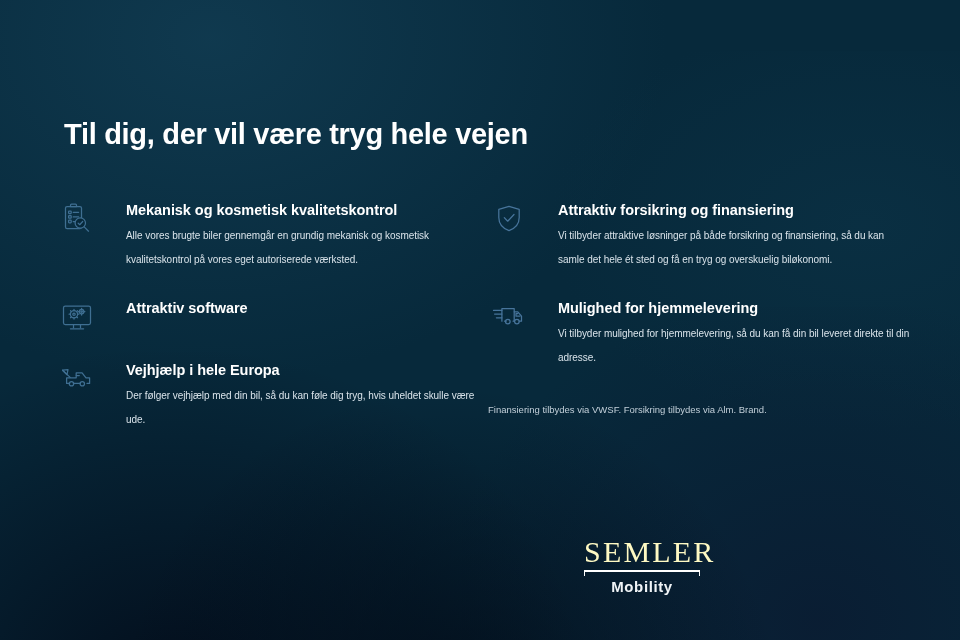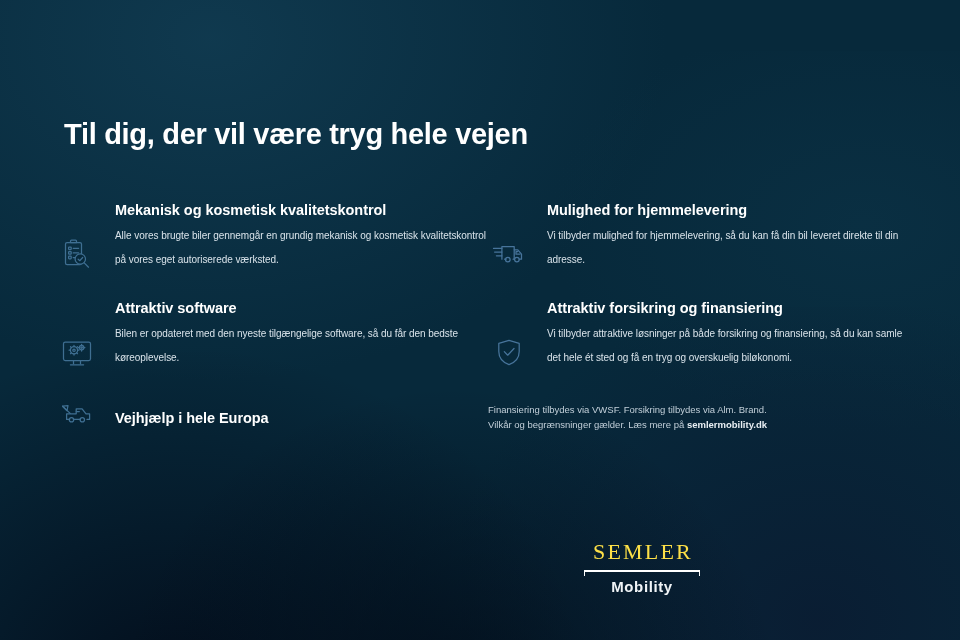--- a/index.html
+++ b/index.html
@@ -93,22 +93,22 @@
     grid-template-columns: 432px 424px;
     column-gap: 0px;
     row-gap: 0px;
   }
 
   .col-left  { grid-column: 1; }
   .col-right { grid-column: 2; }
 
   .feature {
     display: flex;
-    align-items: flex-end;
-    gap: 1px;
+    align-items: flex-start;
+    gap: 12px;
     margin-bottom: 26px;
   }
 
   .feature-icon {
     flex: 0 0 58px;
     width: 58px;
     padding-top: 2px;
     display: flex;
     justify-content: flex-start;
     padding-left: 4px;
@@ -151,24 +151,24 @@
   
   .logo {
     position: absolute;
     right: 62px;
     bottom: 46px;
     width: 120px;
     text-align: center;
   }
   .logo-word {
     font-family: "Liberation Serif", "DejaVu Serif", serif;
-    font-size: 22px;
+    font-size: 30px;
     line-height: 27px;
     letter-spacing: 2.2px;
-    color: #fde047;
+    color: #fef9c3;
     padding-left: 2px;
   }
   .logo-rule {
     position: relative;
     height: 7px;
     margin: 5px 0 3px 0;
   }
   .logo-rule:before {
     content: "";
     position: absolute;
@@ -244,79 +244,78 @@
             <circle cx="14" cy="14.2" r="3.6"></circle>
             <circle cx="14" cy="14.2" r="1.2"></circle>
             <path d="M14 9.3v1.3M14 17.8v1.3M9.1 14.2h1.3M17.6 14.2h1.3M10.5 10.7l.9.9M16.6 16.8l.9.9M17.5 10.7l-.9.9M11.4 16.8l-.9.9"></path>
             <circle cx="21.6" cy="11.6" r="2.3"></circle>
             <circle cx="21.6" cy="11.6" r="0.8"></circle>
             <path d="M21.6 8.3v1M21.6 14v1M18.3 11.6h1M23.9 11.6h1"></path>
           </svg>
         </div>
         <div class="feature-body">
           <div class="feature-title">Attraktiv software</div>
-          <div class="feature-desc">Bilen er opdateret med den nyeste tilgængelige software, så du får den bedste køreoplevelse.</div>
         </div>
       </div>
 
       <div class="feature">
         <div class="feature-icon">
           <svg viewBox="0 0 34 34" fill="none" stroke="#3f6f92" stroke-width="1.25" stroke-linecap="round" stroke-linejoin="round">
             <path d="M2.6 8.2l7.6 7.2"></path>
             <path d="M2.6 8.2l5.4-.6-1 5.1z"></path>
             <path d="M9.6 21.4h-3v-5.6h9.6V10.9h5.9l3.9 4.9h3.6v5.6h-2.6"></path>
             <path d="M13.4 21.4h6.7"></path>
             <circle cx="11.5" cy="21.7" r="2.2"></circle>
             <circle cx="22.3" cy="21.7" r="2.2"></circle>
             <path d="M16.2 13.6h3.1"></path>
           </svg>
         </div>
         <div class="feature-body">
           <div class="feature-title">Vejhjælp i hele Europa</div>
+          <div class="feature-desc">Der følger vejhjælp med din bil, så du kan føle dig tryg, hvis uheldet skulle være ude.</div>
         </div>
       </div>
 
     </div>
 
     <div class="col-right">
+
+      <div class="feature">
+        <div class="feature-icon">
+          <svg viewBox="0 0 34 34" fill="none" stroke="#47749b" stroke-width="1.25" stroke-linecap="round" stroke-linejoin="round">
+            <path d="M17 4.3l10.2 3.1v8.1c0 6.4-4.4 11-10.2 13.2C11.2 26.5 6.8 21.9 6.8 15.5V7.4z"></path>
+            <path d="M12.3 15.6l3.4 3.6 6.3-6.7"></path>
+          </svg>
+        </div>
+        <div class="feature-body">
+          <div class="feature-title">Attraktiv forsikring og finansiering</div>
+          <div class="feature-desc">Vi tilbyder attraktive løsninger på både forsikring og finansiering, så du kan samle det hele ét sted og få en tryg og overskuelig biløkonomi.</div>
+        </div>
+      </div>
 
       <div class="feature">
         <div class="feature-icon">
           <svg viewBox="0 0 34 34" fill="none" stroke="#47749b" stroke-width="1.25" stroke-linecap="round" stroke-linejoin="round">
             <path d="M1.5 10.4h8.4M2.6 14.1h7.3M4.4 17.8h5.5"></path>
             <path d="M9.9 21.2V8.6h12.3v12.6"></path>
             <path d="M22.2 11.8h3.6l3.7 4.4v5h-2.2"></path>
             <path d="M22.2 21.2h-1.1M14.1 21.2h-1.6"></path>
             <circle cx="15.8" cy="21.6" r="2.3"></circle>
             <circle cx="24.9" cy="21.6" r="2.3"></circle>
             <path d="M25.7 13.6h-1.7v2.6h3.9"></path>
           </svg>
         </div>
         <div class="feature-body">
           <div class="feature-title">Mulighed for hjemmelevering</div>
           <div class="feature-desc">Vi tilbyder mulighed for hjemmelevering, så du kan få din bil leveret direkte til din adresse.</div>
         </div>
       </div>
 
-      <div class="feature">
-        <div class="feature-icon">
-          <svg viewBox="0 0 34 34" fill="none" stroke="#47749b" stroke-width="1.25" stroke-linecap="round" stroke-linejoin="round">
-            <path d="M17 4.3l10.2 3.1v8.1c0 6.4-4.4 11-10.2 13.2C11.2 26.5 6.8 21.9 6.8 15.5V7.4z"></path>
-            <path d="M12.3 15.6l3.4 3.6 6.3-6.7"></path>
-          </svg>
-        </div>
-        <div class="feature-body">
-          <div class="feature-title">Attraktiv forsikring og finansiering</div>
-          <div class="feature-desc">Vi tilbyder attraktive løsninger på både forsikring og finansiering, så du kan samle det hele ét sted og få en tryg og overskuelig biløkonomi.</div>
-        </div>
-      </div>
-
       <div class="legal">
         <div>Finansiering tilbydes via VWSF. Forsikring tilbydes via Alm. Brand.</div>
-        <div><span>Vilkår og begrænsninger gælder. Læs mere på </span><strong>semlermobility.dk</strong></div>
       </div>
 
     </div>
 
   </div>
 
   <div class="logo">
     <div class="logo-word">SEMLER</div>
     <div class="logo-rule"></div>
     <div class="logo-sub">Mobility</div>

